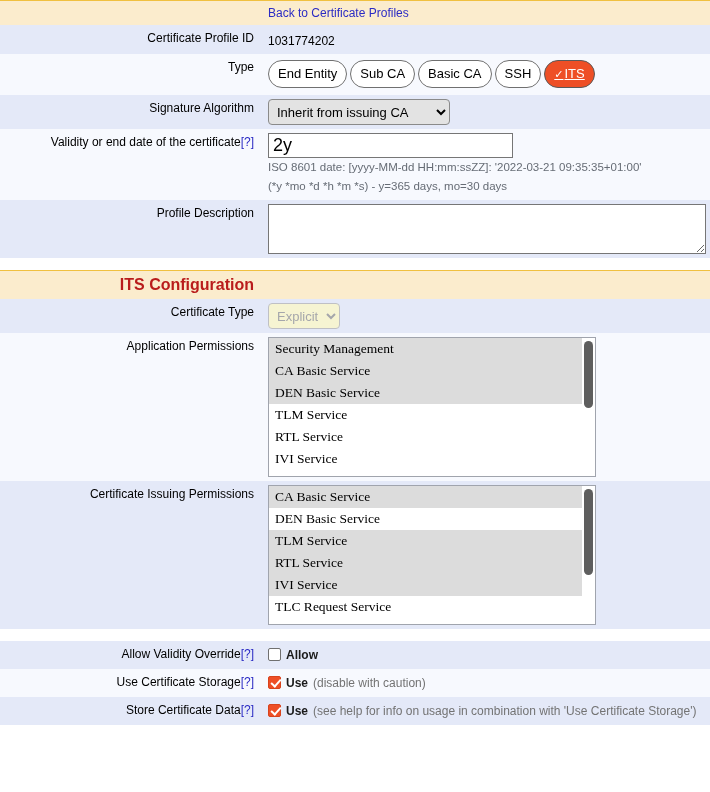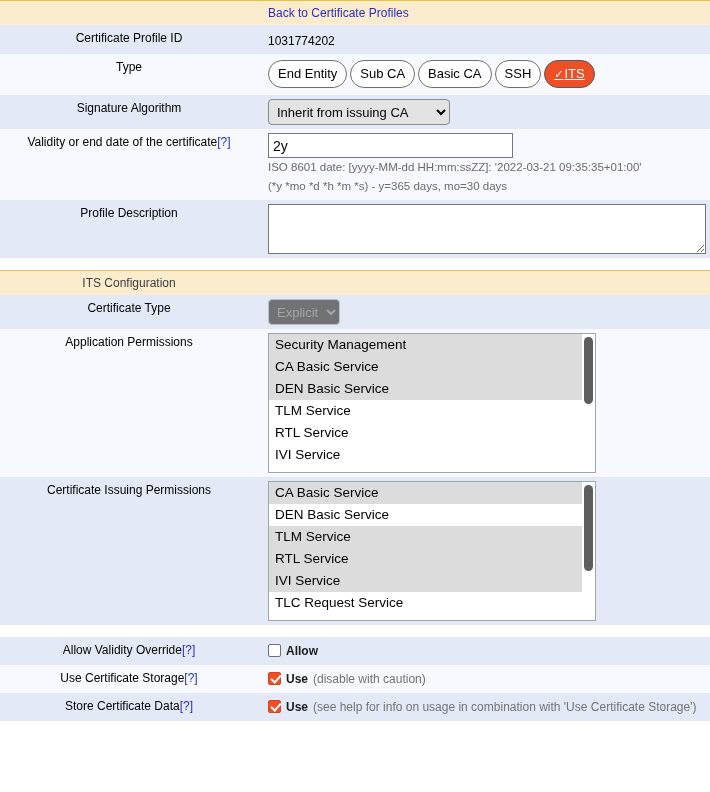--- a/index.html
+++ b/index.html
@@ -17,21 +17,21 @@
 
   table.form {
     width: 710px;
     border-collapse: collapse;
     table-layout: fixed;
   }
   table.form col.labelcol { width: 262px; }
   table.form col.datacol  { width: 448px; }
 
   td.label {
-    text-align: center;
+    text-align: right;
     vertical-align: top;
     padding: 6px 8px 6px 4px;
     font-size: 12px;
     color: #000;
     white-space: nowrap;
   }
   td.data {
     text-align: left;
     vertical-align: top;
     padding: 4px 8px 4px 6px;
@@ -40,23 +40,23 @@
   
   tr.rowA > td { background: #e4e9f8; }
   tr.rowB > td { background: #f7f9fe; }
   tr.hdr > td {
     background: #fbeccd;
     border-top: 1px solid #f0c040;
     padding-top: 5px;
     padding-bottom: 5px;
   }
   tr.hdr td.label {
-    color: #404040;
-    font-weight: normal;
-    font-size: 12px;
+    color: #b91c1c;
+    font-weight: bold;
+    font-size: 16px;
   }
   .sectiongap { height: 12px; background: #ffffff; }
 
   a.link {
     color: #2b2bc4;
     text-decoration: none;
     font-size: 12px;
   }
 
   .helpq { color: #2b2bc4; }
@@ -92,27 +92,27 @@
     padding: 3px 4px;
     border: 1px solid #8a8a8a;
     border-radius: 4px;
     background: #e3e3e3;
     color: #000;
     height: 26px;
   }
   select.styled.wide { width: 182px; }
   select.styled:disabled {
     color: #8b8b8b;
-    background: #404040;
+    background: #fef9c3;
     border-color: #b0b0b0;
   }
 
   input.text {
     font-family: "Liberation Sans", sans-serif;
-    font-size: 14px;
+    font-size: 18px;
     width: 245px;
     height: 25px;
     padding: 2px 4px;
     border: 1px solid #767676;
     background: #ffffff;
     color: #000;
   }
 
   .hint {
     color: #666c75;
@@ -144,20 +144,21 @@
   }
   .listbox .opt {
     height: 22px;
     line-height: 22px;
     padding-left: 6px;
     padding-right: 22px;
     white-space: nowrap;
     color: #000;
     background: #ffffff;
     cursor: default;
+    font-family: Liberation Serif, serif;
   }
   .listbox .opt.sel { background: #dcdcdc; }
   .listbox .sbtrack {
     position: absolute;
     top: 0; right: 0;
     width: 13px; height: 100%;
     background: #ffffff;
   }
   .listbox .sbthumb {
     position: absolute;

